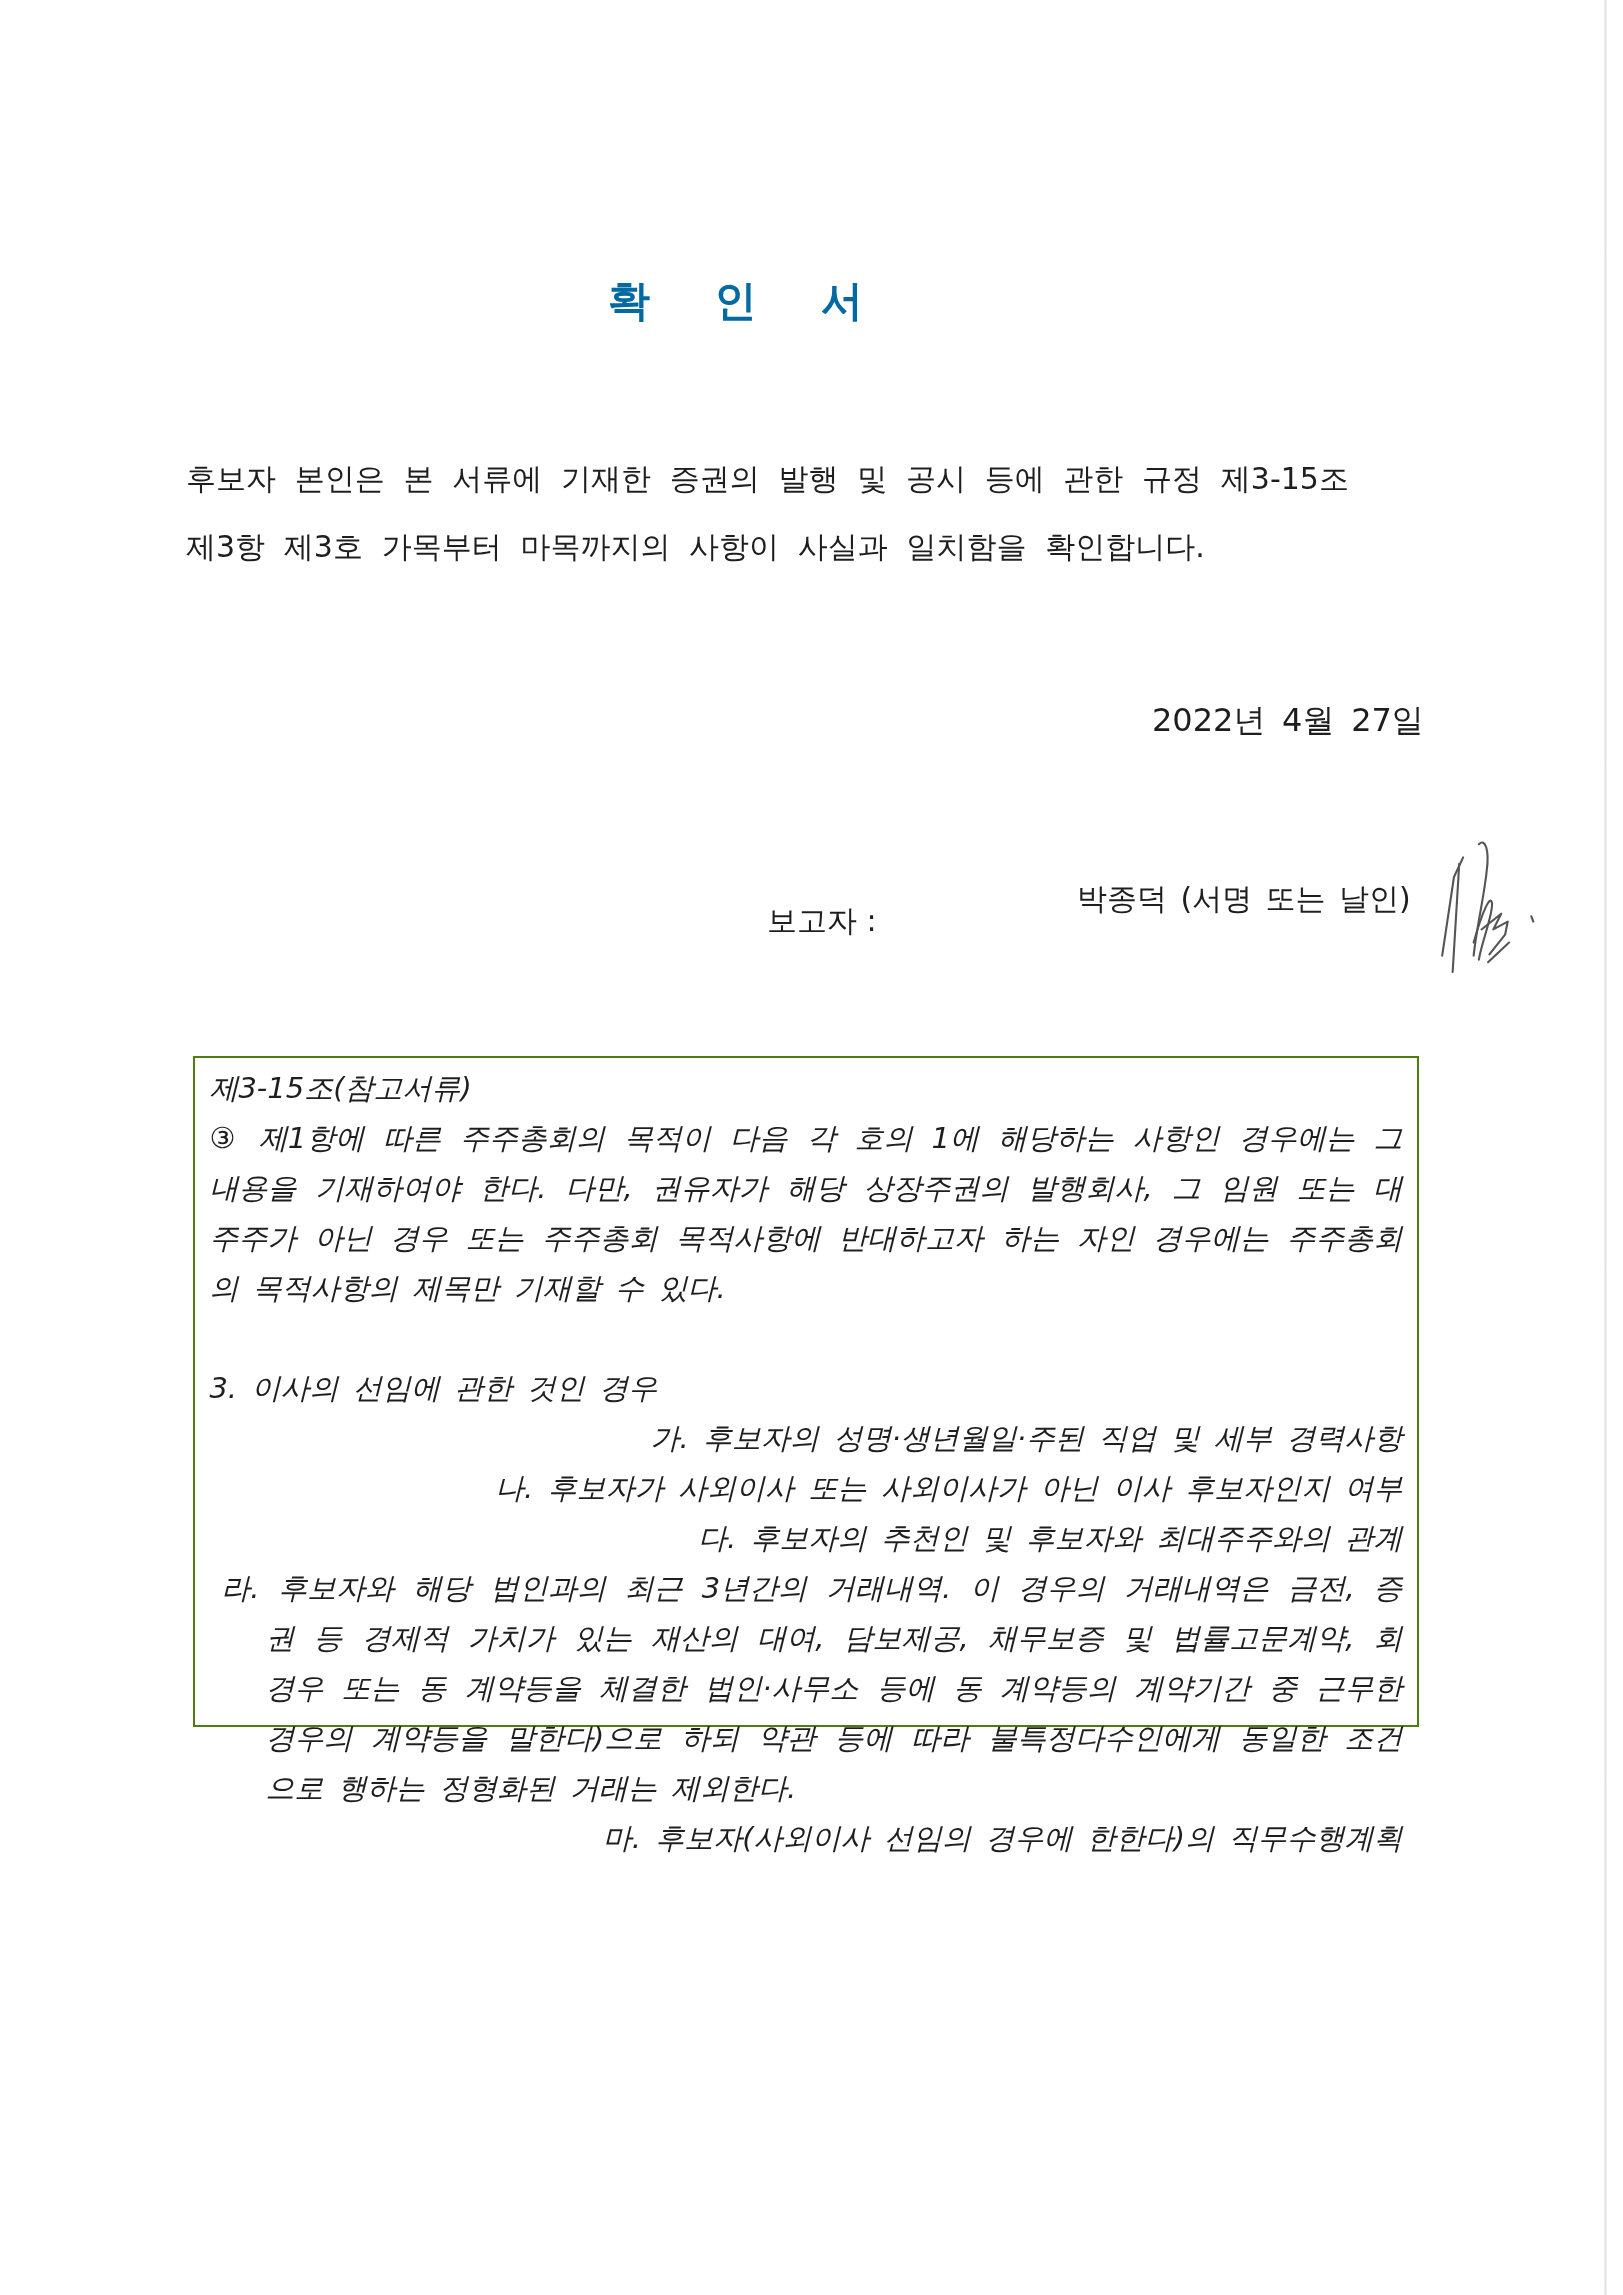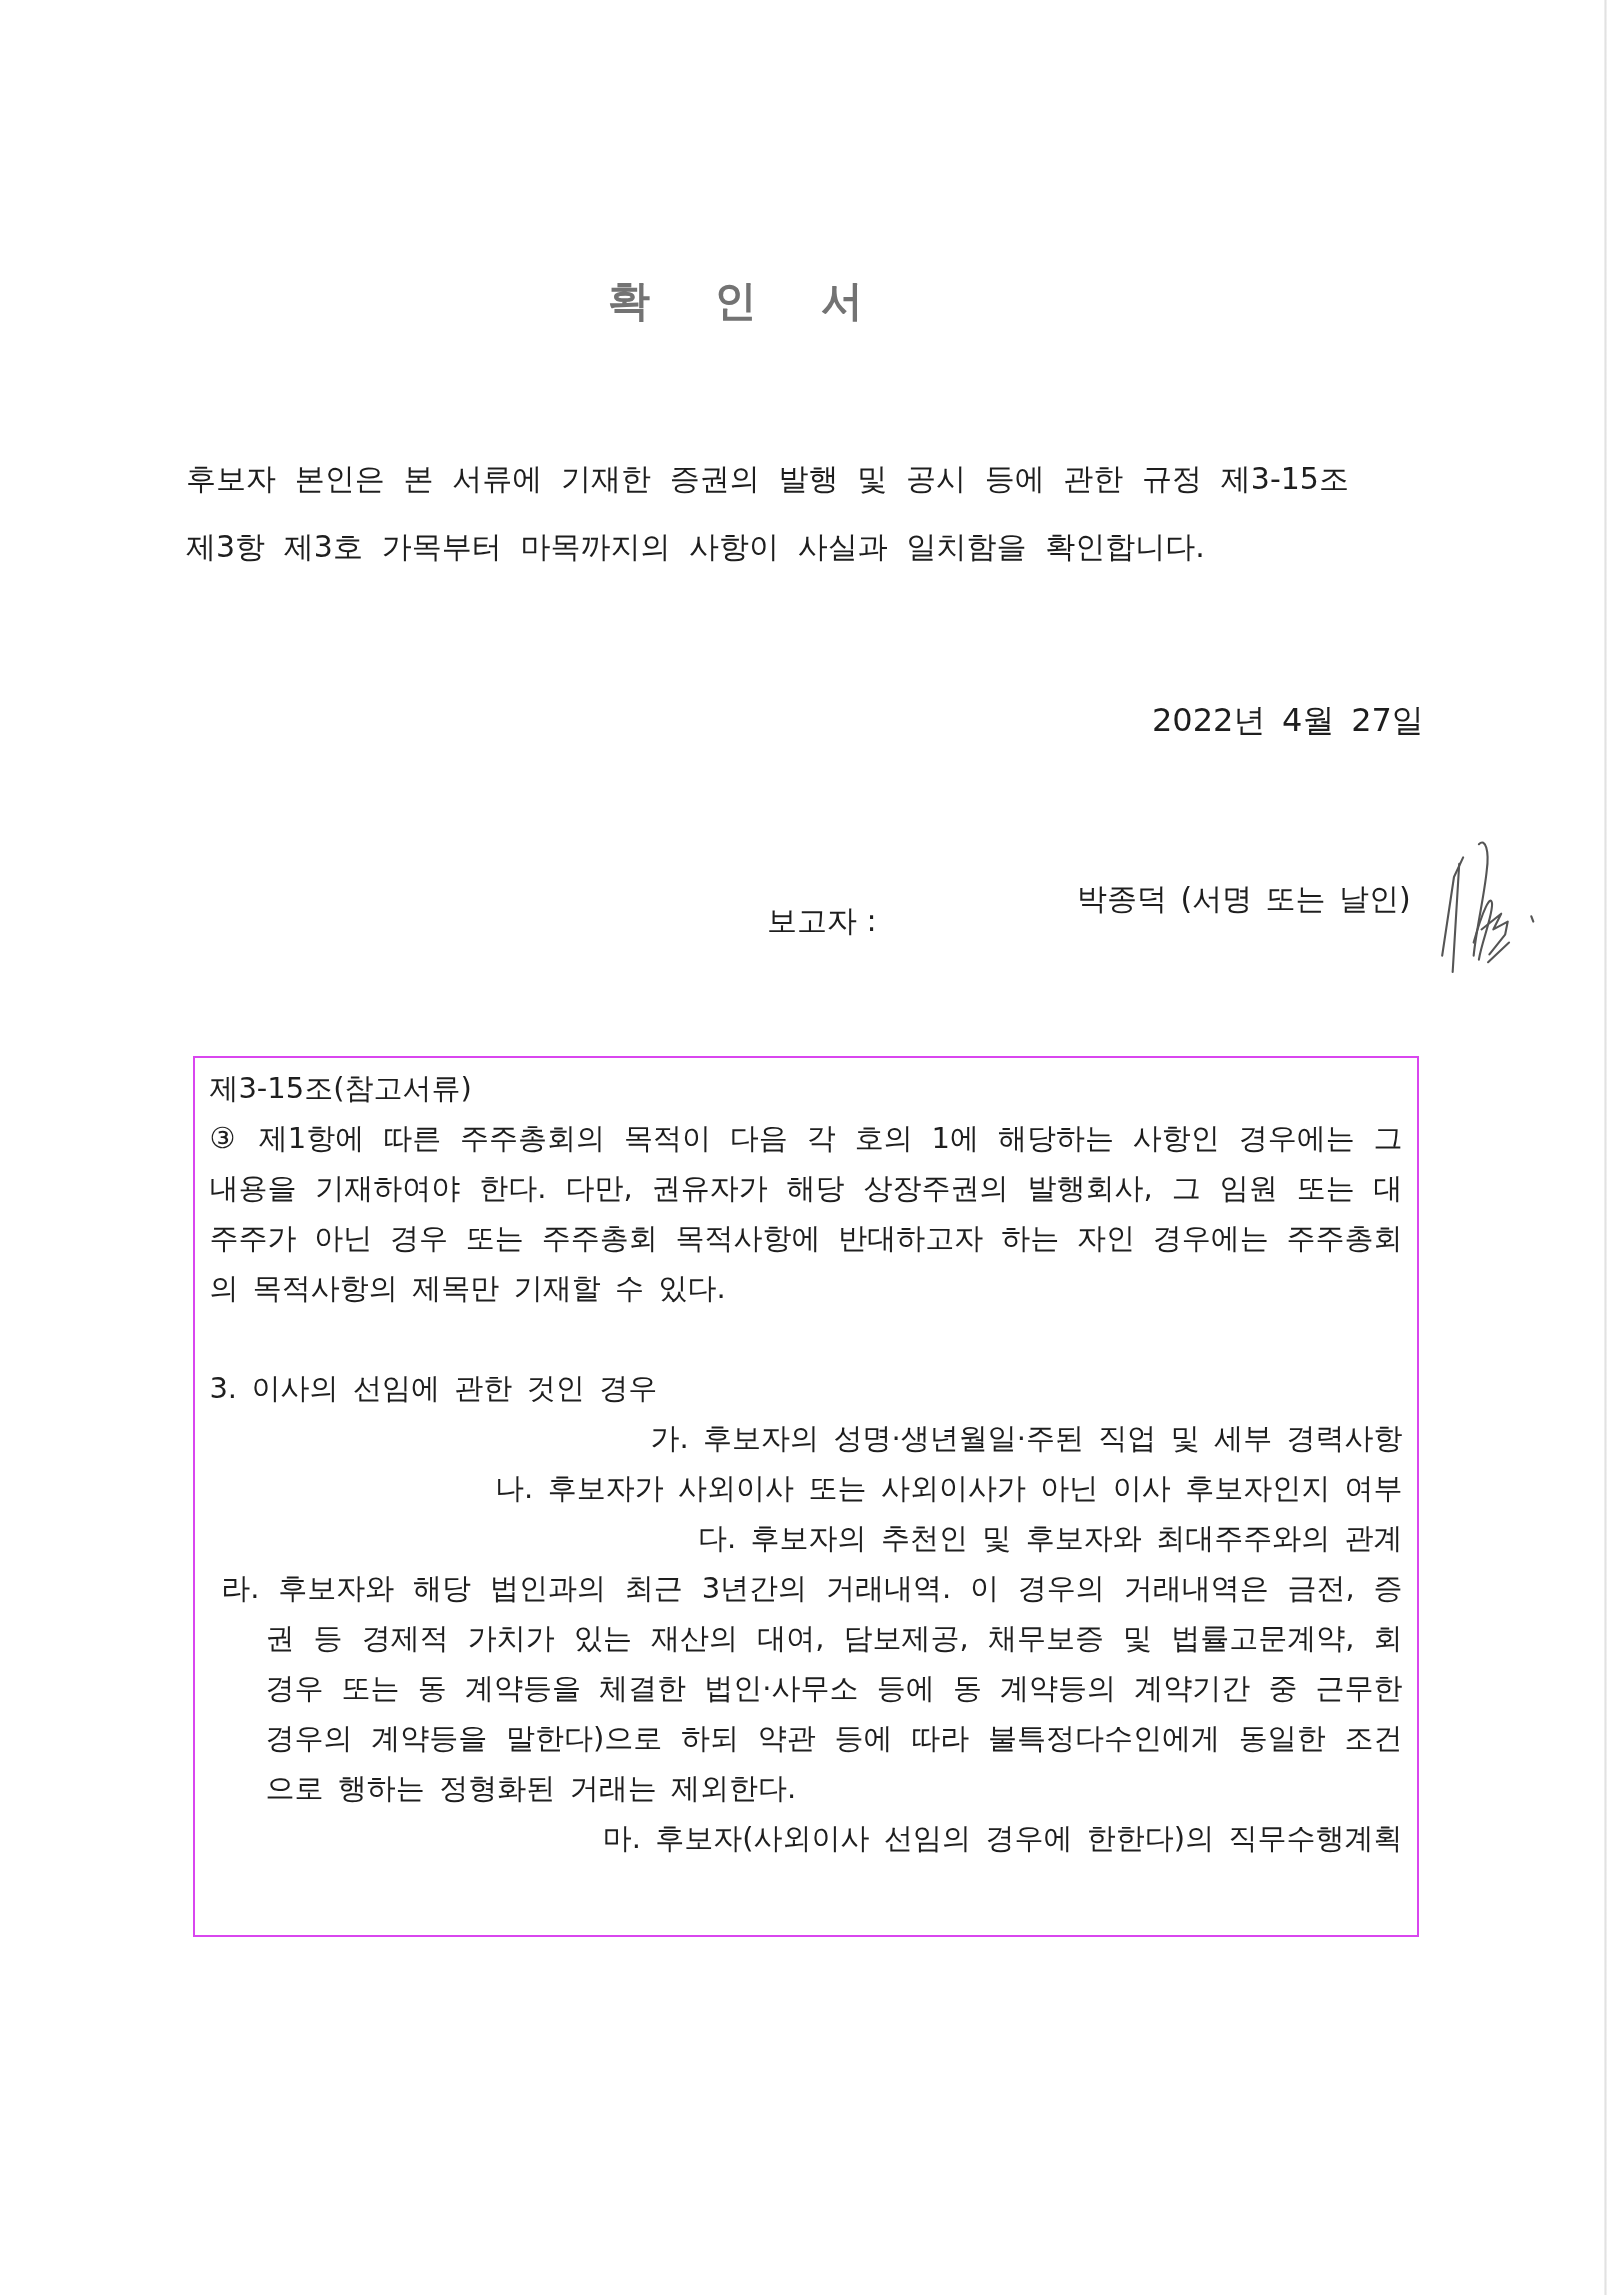--- a/index.html
+++ b/index.html
@@ -26,21 +26,21 @@
     .title {
       position: absolute;
       top: 245px;
       left: 0;
       width: 1471px;
       text-align: center;
       font-size: 42px;
       font-weight: bold;
       letter-spacing: 25px;
       text-indent: 25px;
-      color: #737373;
+      color: #0369a1;
     }
     .intro {
       position: absolute;
       left: 186px;
       top: 445px;
       width: 1244px;
       font-size: 30px;
       line-height: 68px;
       word-spacing: 9.2px;
     }
@@ -75,23 +75,24 @@
       left: 1433px;
       top: 831px;
       width: 118px;
       height: 151px;
     }
     .ref-box {
       position: absolute;
       left: 193px;
       top: 1056px;
       width: 1226px;
-      height: 881px;
-      border: 2px solid #d946ef;
+      height: 671px;
+      border: 2px solid #4d7c0f;
       box-sizing: border-box;
+      font-style: italic;
     }
     .ref-box .content {
       position: absolute;
       left: 14.4px;
       top: 5.2px;
       right: 14.4px;
       font-size: 29px;
       line-height: 50px;
     }
     .ref-box .row {

